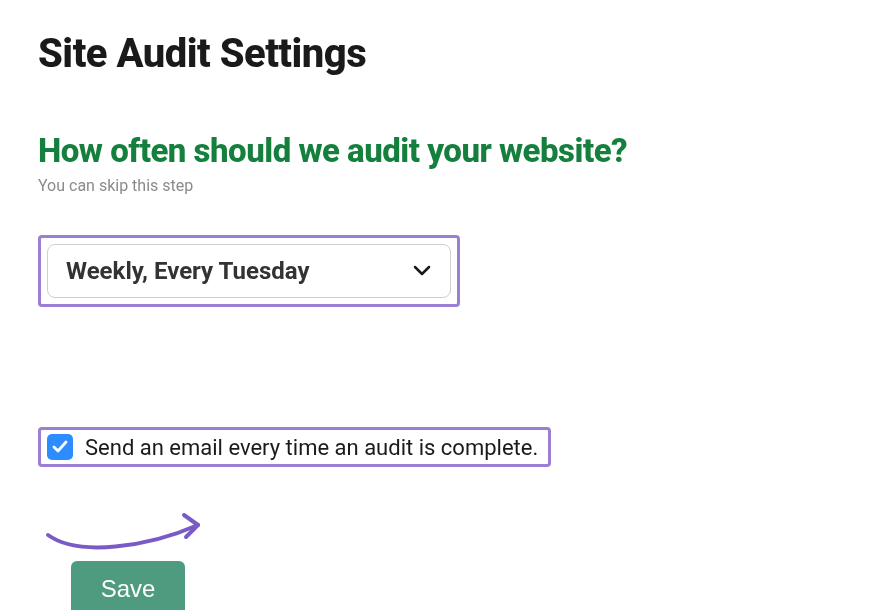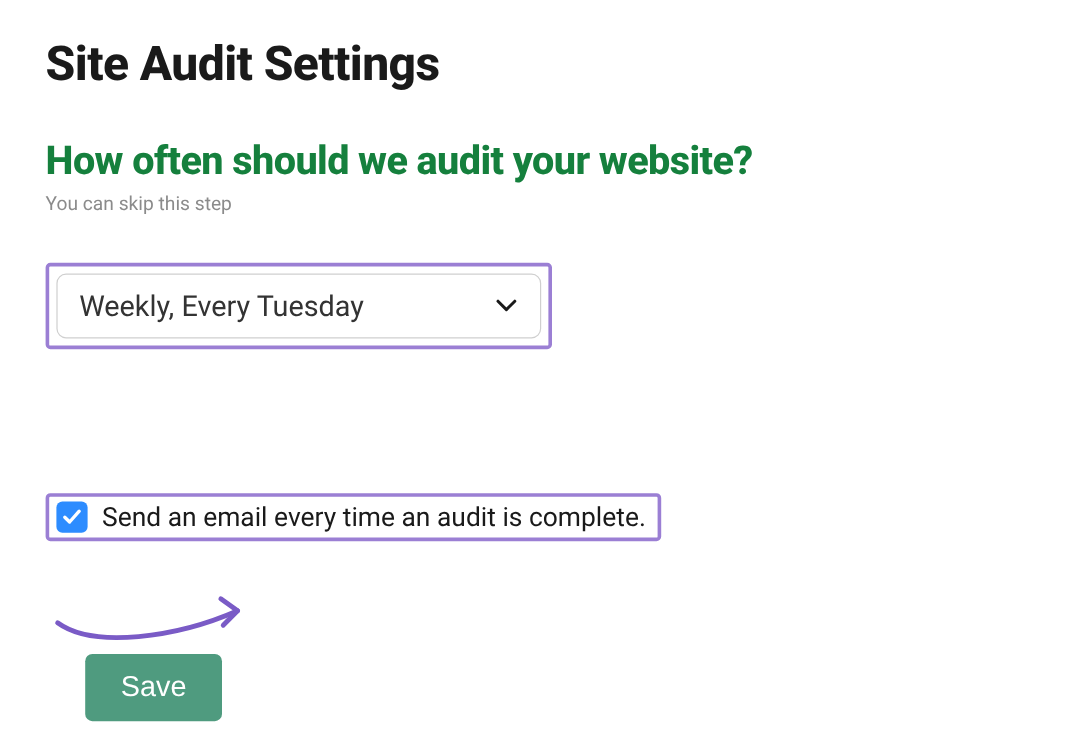--- a/index.html
+++ b/index.html
@@ -13,21 +13,21 @@
       width: 896px;
       height: 610px;
       padding: 30px 38px;
       color: #1a1a1a;
     }
     .page-title {
       font-size: 40px;
       font-weight: 800;
       color: #1a1a1a;
       letter-spacing: -0.5px;
-      margin-bottom: 38px;
+      margin-bottom: 54px;
     }
     .subheading {
       font-size: 33px;
       font-weight: 800;
       color: #15803d;
       letter-spacing: -0.5px;
       margin-bottom: 6px;
     }
     .subtext {
       font-size: 16px;
@@ -48,21 +48,21 @@
       width: 404px;
       height: 54px;
       background: #ffffff;
       border: 1px solid #cfcfcf;
       border-radius: 8px;
       padding: 0 18px;
       cursor: pointer;
     }
     .select-text {
       font-size: 24px;
-      font-weight: 400;
+      font-weight: 700;
       color: #333333;
       flex: 1;
       text-align: left;
     }
     .chevron-icon {
       width: 20px;
       height: 20px;
       display: flex;
       align-items: center;
       justify-content: center;

